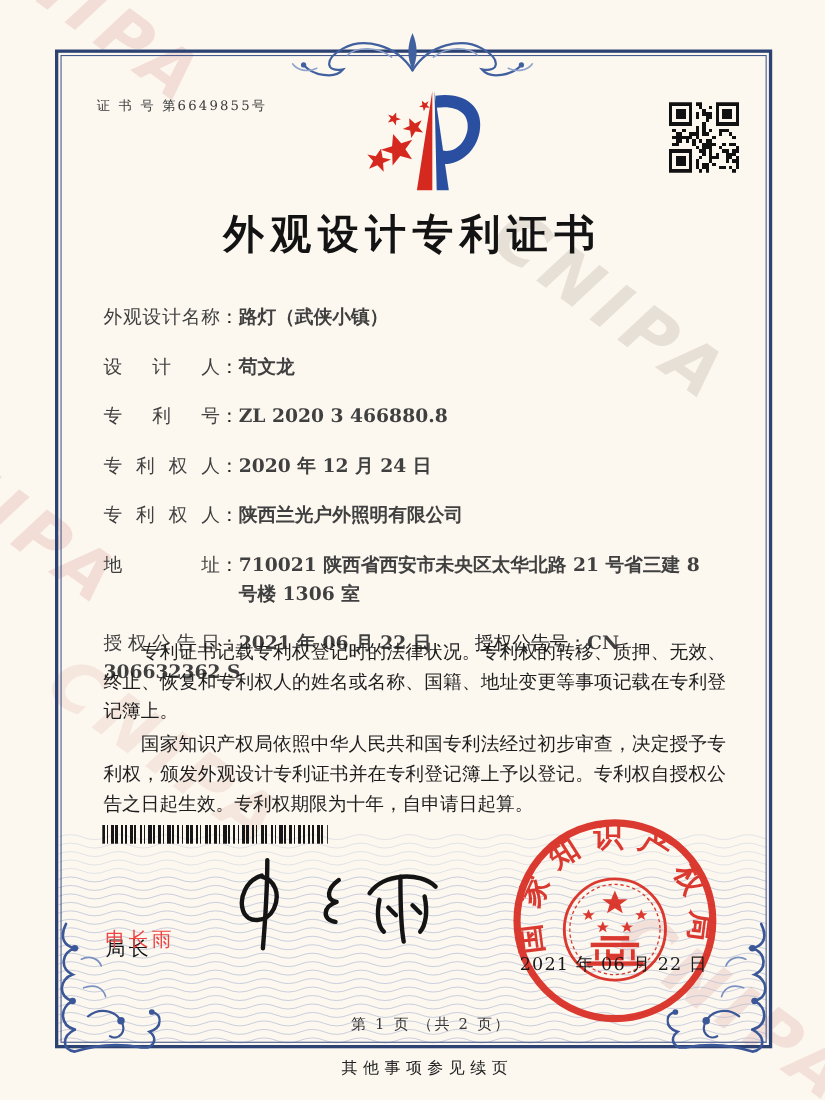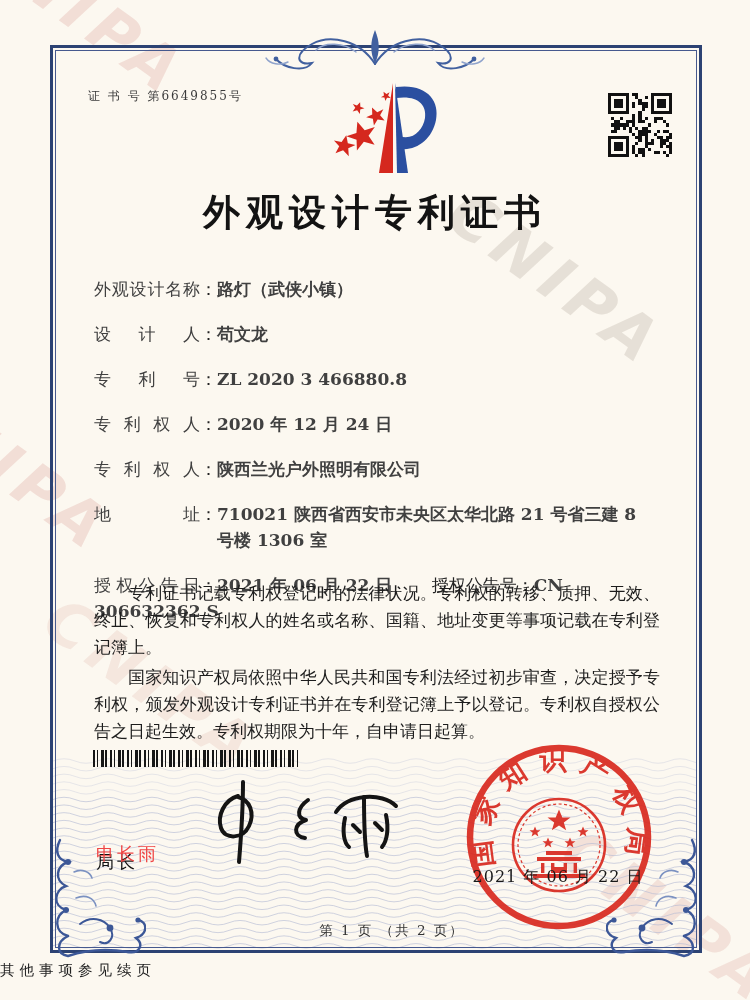--- a/index.html
+++ b/index.html
@@ -34,22 +34,22 @@
      background:repeating-linear-gradient(90deg,#161616 0 2px,transparent 2px 4px,#161616 4px 5px,
      transparent 5px 8px,#161616 8px 11px,transparent 11px 12px,#161616 12px 14px,transparent 14px 17px);}
   .signer-title{position:absolute;left:96px;top:850px;font-size:18px;letter-spacing:3px;color:#111;z-index:4;}
   .signer-name{position:absolute;left:96px;top:842px;font-size:18px;letter-spacing:3px;color:#ef4444;z-index:4;}
   .signature{position:absolute;left:198px;top:776px;z-index:4;}
   .seal{position:absolute;left:462px;top:740px;z-index:5;}
   .seal-date{position:absolute;left:466px;top:867px;width:184px;text-align:center;font-size:16px;
              letter-spacing:1px;color:#191919;z-index:6;}
   .page-info{position:absolute;left:0;right:0;top:922px;text-align:center;font-size:13.5px;
              letter-spacing:2px;color:#333;z-index:4;margin-left:34px;}
-  .footer-note{position:absolute;left:0;right:0;top:961px;text-align:left;font-size:14.5px;
-             letter-spacing:5px;color:#222;z-index:4;}
+  .footer-note{position:absolute;left:0;right:0;top:961px;text-align:center;font-size:14.5px;
+             letter-spacing:5px;color:#222;z-index:4;padding-left:27px;}
   .qr{position:absolute;left:608px;top:93px;width:64px;height:64px;z-index:4;}
   .logo{position:absolute;left:320px;top:80px;z-index:4;}
   .guilloche{position:absolute;left:53px;top:756px;z-index:2;}
 </style>
 </head>
 <body>
 
 <div class="page">
 
   <svg width="0" height="0" style="position:absolute" aria-hidden="true">

